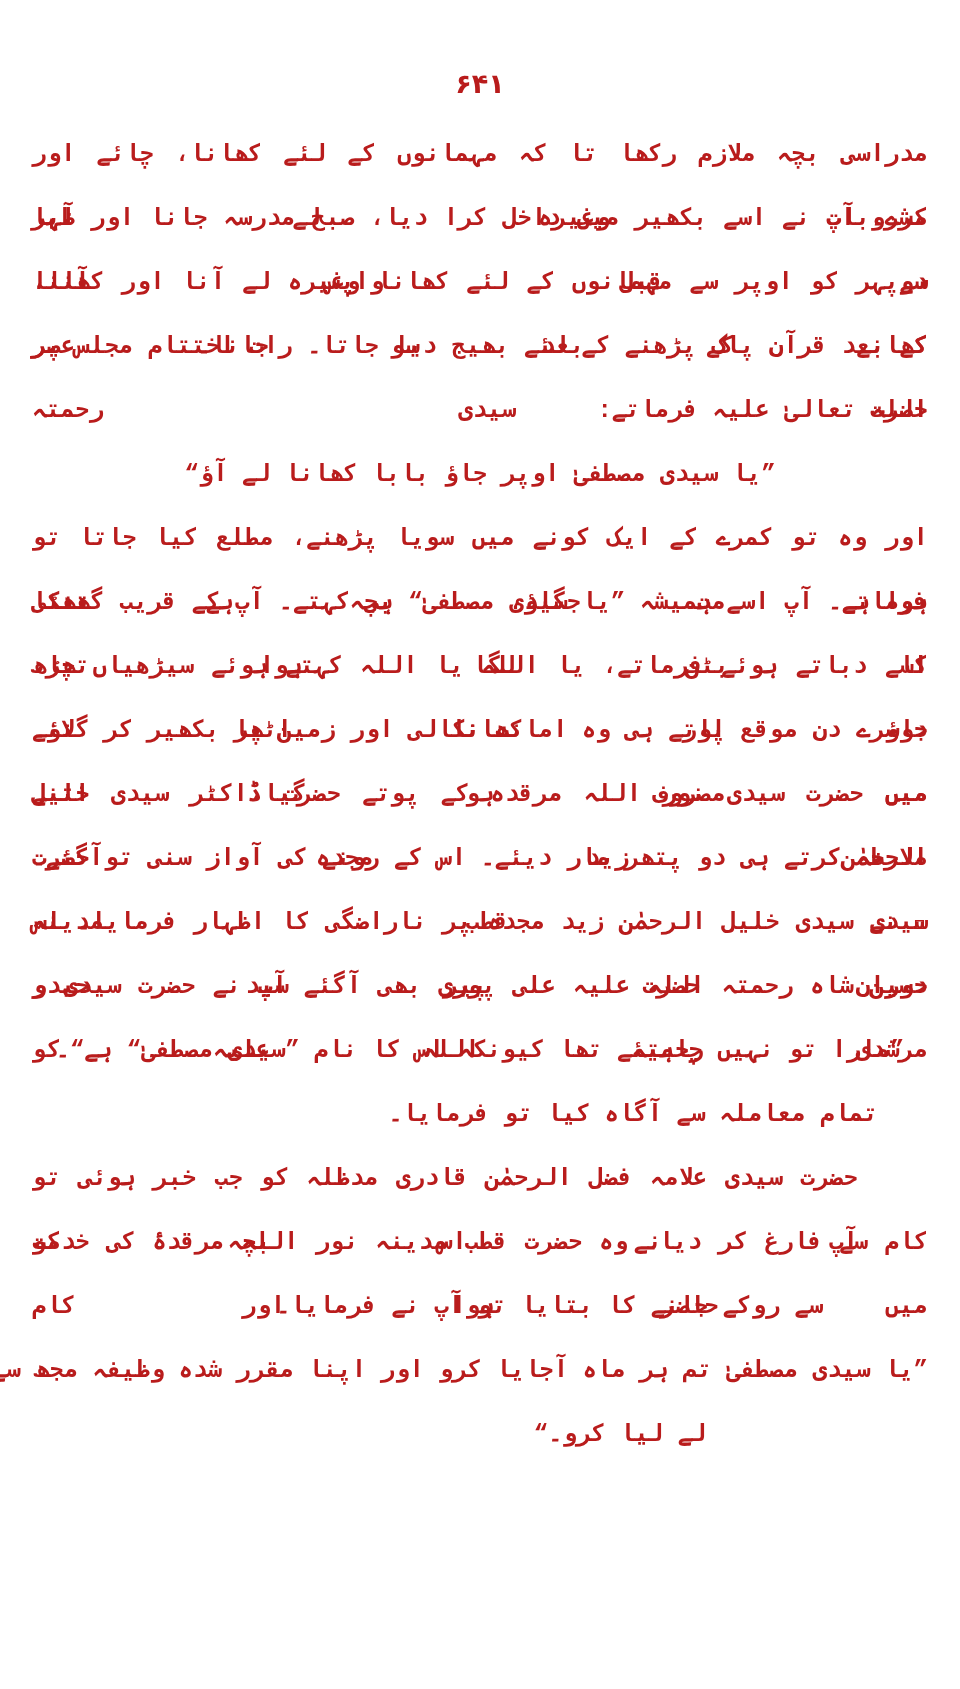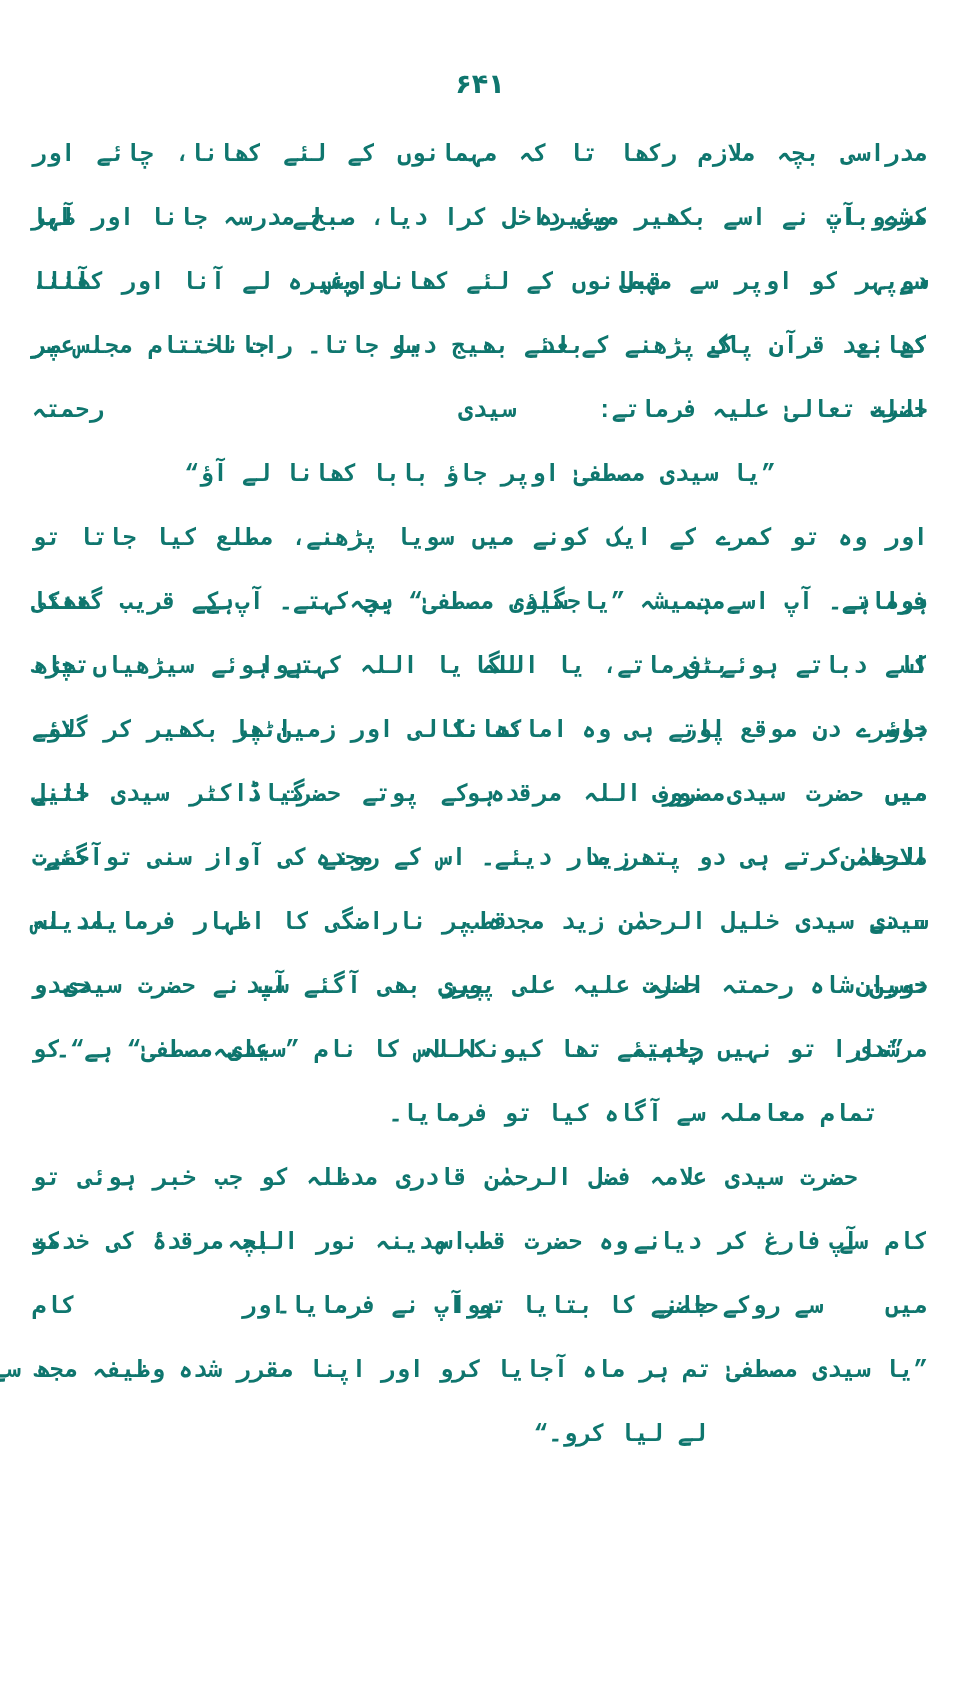--- a/index.html
+++ b/index.html
@@ -7,21 +7,21 @@
     padding: 0;
     background: #ffffff;
   }
   .page {
     position: relative;
     width: 960px;
     height: 1689px;
     background: #ffffff;
     overflow: hidden;
     font-family: "DejaVu Sans", sans-serif;
-    color: #0f766e;
+    color: #b91c1c;
   }
   .page-number {
     margin-top: 68px;
     text-align: center;
     font-size: 27px;
     font-weight: bold;
     letter-spacing: 2px;
     direction: rtl;
   }
   .text-block {

